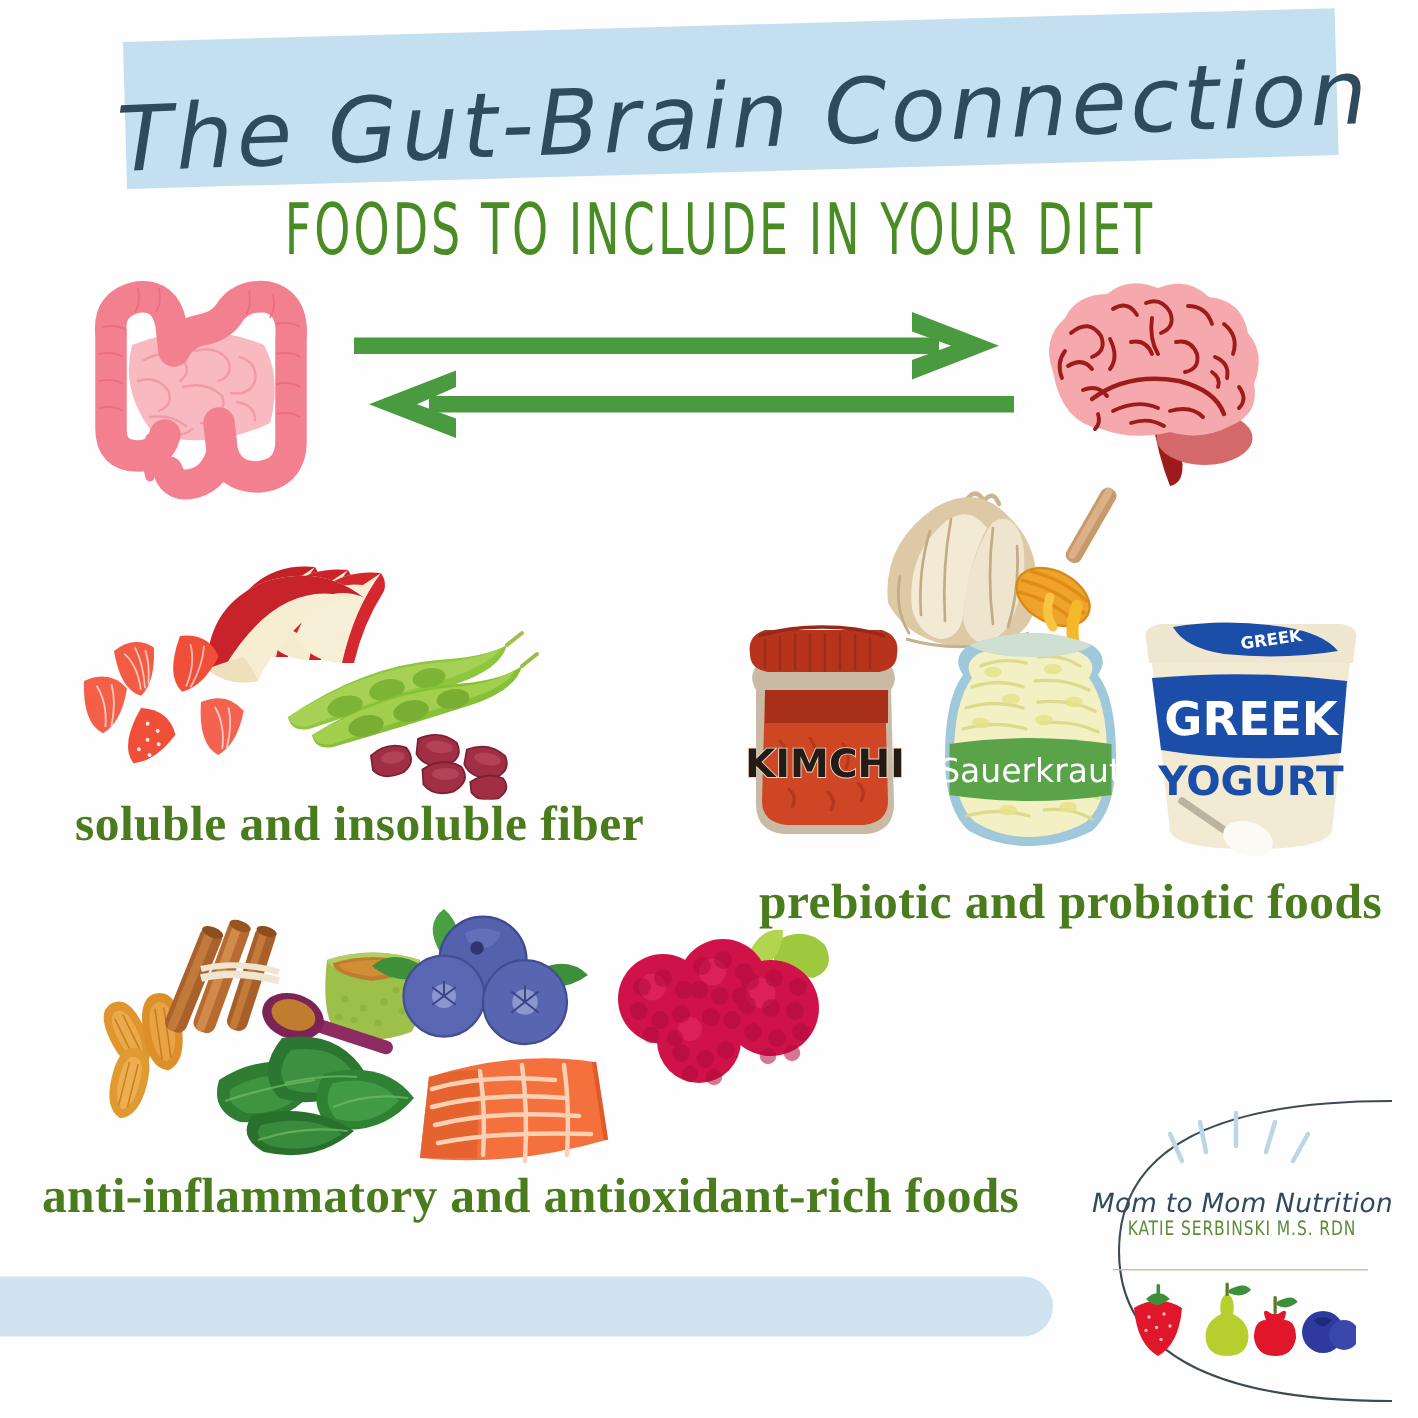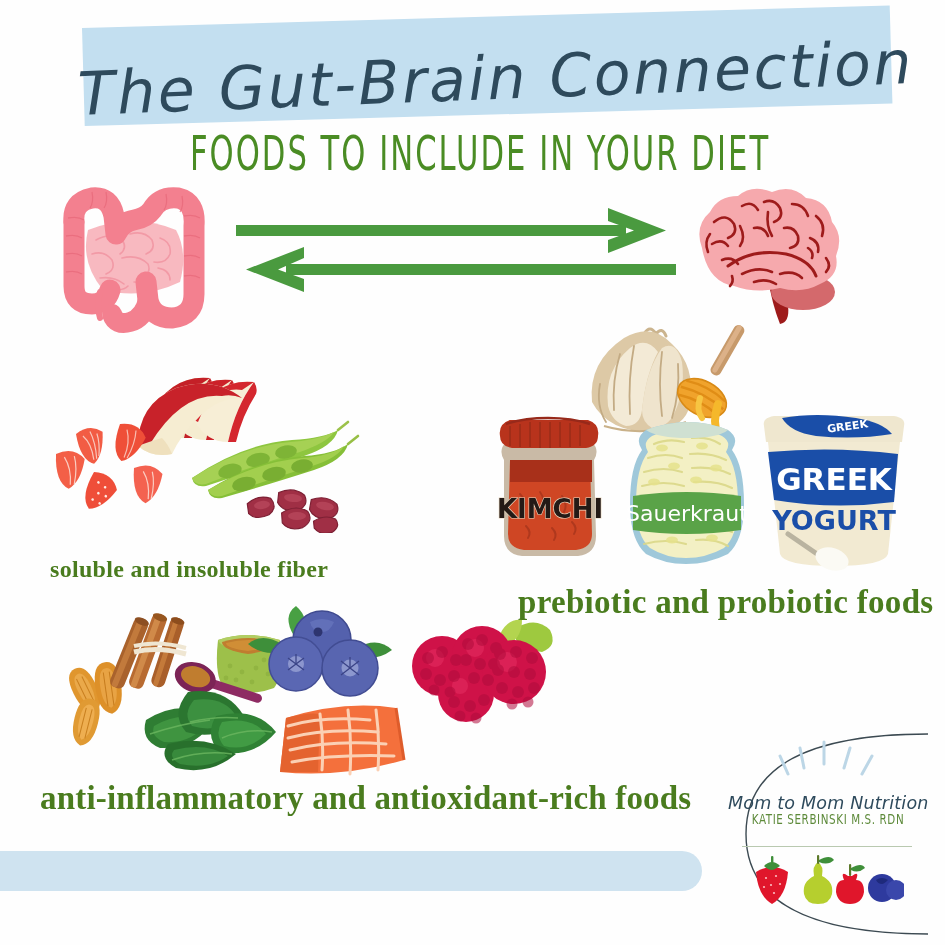--- a/index.html
+++ b/index.html
@@ -59,23 +59,23 @@
   .grp-anti{left:30px;top:602px;width:560px;height:180px;}
 
   
   .label{
     position:absolute;
     color:#4a7c1e;
     font-family:"Liberation Serif", serif;
     font-weight:bold;
     white-space:nowrap;
   }
-  .label-fiber{left:50px;top:532px;font-size:24px;letter-spacing:.3px;margin-top:24px;}
-  .label-pre{left:506px;top:584px;font-size:33px;letter-spacing:.3px;margin-left:12px;}
-  .label-anti{left:40px;top:780px;font-size:33px;letter-spacing:.2px;}
+  .label-fiber{left:50px;top:532px;font-size:33px;letter-spacing:.3px;}
+  .label-pre{left:506px;top:584px;font-size:33px;letter-spacing:.3px;}
+  .label-anti{left:28px;top:780px;font-size:33px;letter-spacing:.2px;}
 
   
   .bottom-bar{
     position:absolute;left:-20px;top:851px;width:722px;height:40px;
     background:#cfe3f0;border-radius:22px;
   }
   .logo-name{
     position:absolute;left:728px;top:793px;width:200px;height:30px;
     color:#2e4a5c;
     font-family:"DejaVu Sans", sans-serif;

